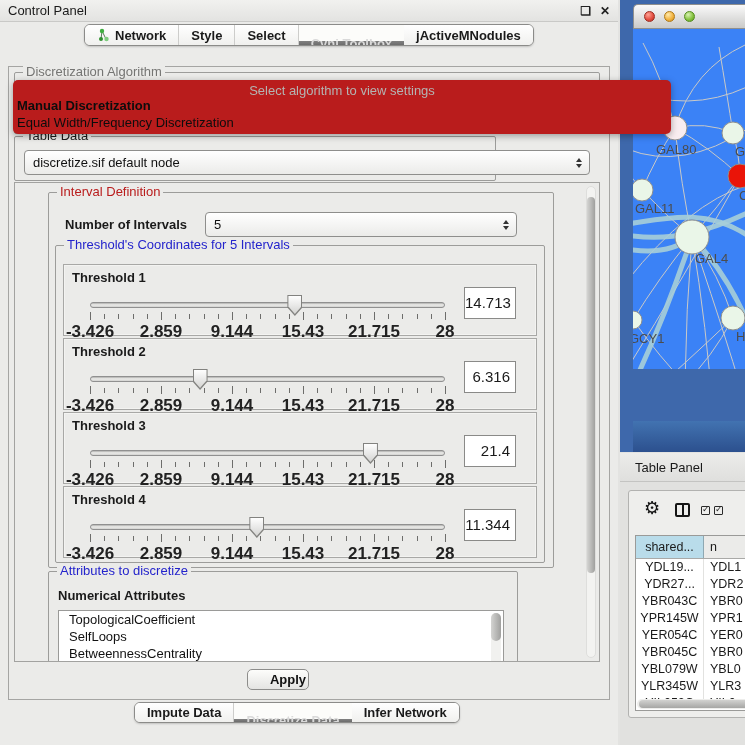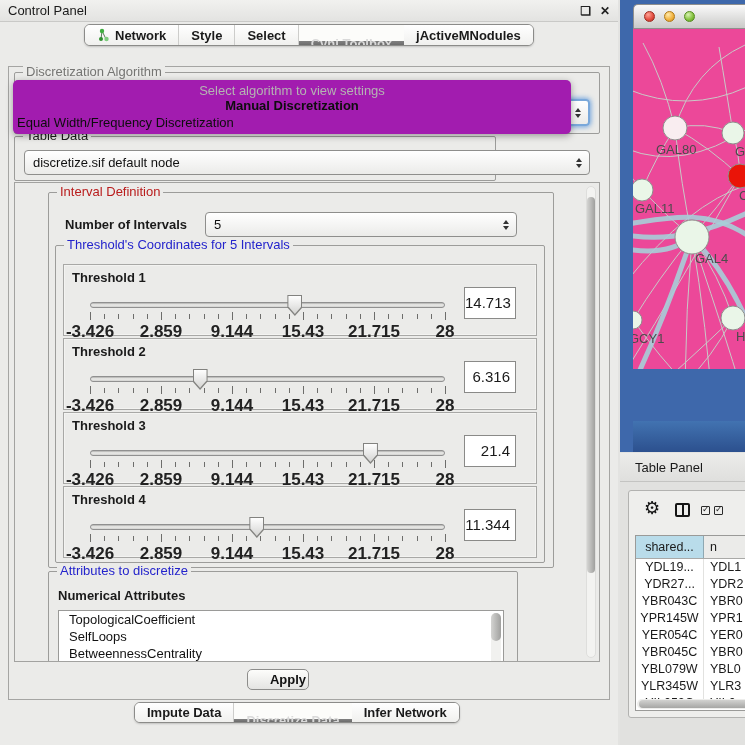--- a/index.html
+++ b/index.html
@@ -37,25 +37,25 @@
     background:linear-gradient(#ffffff,#ebebe9);border:1px solid #8e8e8c;border-radius:4px;
     font-size:13px;padding:0 22px 0 8px;color:#111;}
   .combo.focused{border:2px solid #7aa8da;box-shadow:0 0 5px 1px rgba(92,152,219,.85);}
   .stepper{position:absolute;right:7px;top:50%;transform:translateY(-50%);
     display:flex;flex-direction:column;align-items:center;}
   .arr-up{width:0;height:0;border-left:3.5px solid transparent;border-right:3.5px solid transparent;
     border-bottom:4.5px solid #333;margin-bottom:2px;}
   .arr-dn{width:0;height:0;border-left:3.5px solid transparent;border-right:3.5px solid transparent;
     border-top:4.5px solid #333;}
 
-  .popup{position:absolute;left:13px;top:80px;width:558px;height:54px;background:#a21caf;
+  .popup{position:absolute;left:13px;top:80px;width:658px;height:54px;background:#b91c1c;
     border-radius:5px;box-shadow:0 2px 7px rgba(0,0,0,.35);z-index:6;overflow:hidden;}
   .popup-prompt{text-align:center;color:#b4b4b2;font-size:13px;padding-top:3px;height:17px;}
   .popup-opt{font-size:13px;padding:0 4px;height:17px;line-height:17px;color:#0d0d0d;}
-  .popup-opt.bold{font-weight:bold;text-align:center;}
+  .popup-opt.bold{font-weight:bold;}
 
   .scrollarea{position:absolute;left:5px;top:115px;width:586px;height:480px;
     border:1px solid #a2a2a0;background:#ebebe9;overflow:hidden;}
   .sa-sb{position:absolute;right:3px;top:3px;width:10px;height:472px;background:#f3f3f1;
     border:1px solid #dededc;border-radius:6px;}
   .sa-thumb{position:absolute;left:0;top:10px;width:8px;height:376px;border-radius:5px;
     background:linear-gradient(90deg,#d4d4d2,#a0a09e);}
 
   .num-label{position:absolute;left:50px;top:30px;font-size:13px;font-weight:bold;line-height:24px;}
 
@@ -90,21 +90,21 @@
 
   
   .netwin{position:absolute;left:620px;top:0;width:125px;height:452px;background:#3e68ab;}
   .net-titlebar{position:absolute;left:13px;top:4px;right:0;height:25px;
     background:linear-gradient(#fafafa,#cacac8);border:1px solid #8f8f8d;border-right:none;
     border-radius:5px 0 0 0;display:flex;align-items:center;padding-left:10px;}
   .light{width:11px;height:11px;border-radius:50%;margin-right:9px;}
   .light.red{background:radial-gradient(circle at 35% 30%,#ffa396,#e14a3d 60%,#a93124);border:1px solid #9c2b20;}
   .light.yellow{background:radial-gradient(circle at 35% 30%,#ffeaaa,#f0b03c 60%,#c4881c);border:1px solid #b07a16;}
   .light.green{background:radial-gradient(circle at 35% 30%,#d8f2b2,#82c03b 60%,#5c9826);border:1px solid #548c1e;}
-  .net-canvas{position:absolute;left:13px;top:29px;width:112px;height:340px;background:#ec4899;overflow:hidden;}
+  .net-canvas{position:absolute;left:13px;top:29px;width:112px;height:340px;background:#3b82f6;overflow:hidden;}
   .net-bottom{position:absolute;left:13px;top:421px;right:0;height:31px;
     background:linear-gradient(#4273b1,#2c508e);}
 
   
   .tp-header{position:absolute;left:620px;top:453px;width:125px;height:29px;
     background:linear-gradient(#ececea,#dfdfdd);border-bottom:1px solid #c4c4c2;
     display:flex;align-items:center;padding-left:15px;font-size:13px;}
   .tp-body{position:absolute;left:620px;top:482px;width:125px;height:263px;background:#e1e1df;}
   .tp-card{position:absolute;left:8px;top:8px;width:150px;height:228px;background:#eeeeec;
     border:1px solid #b2b2b0;border-radius:3px;}

